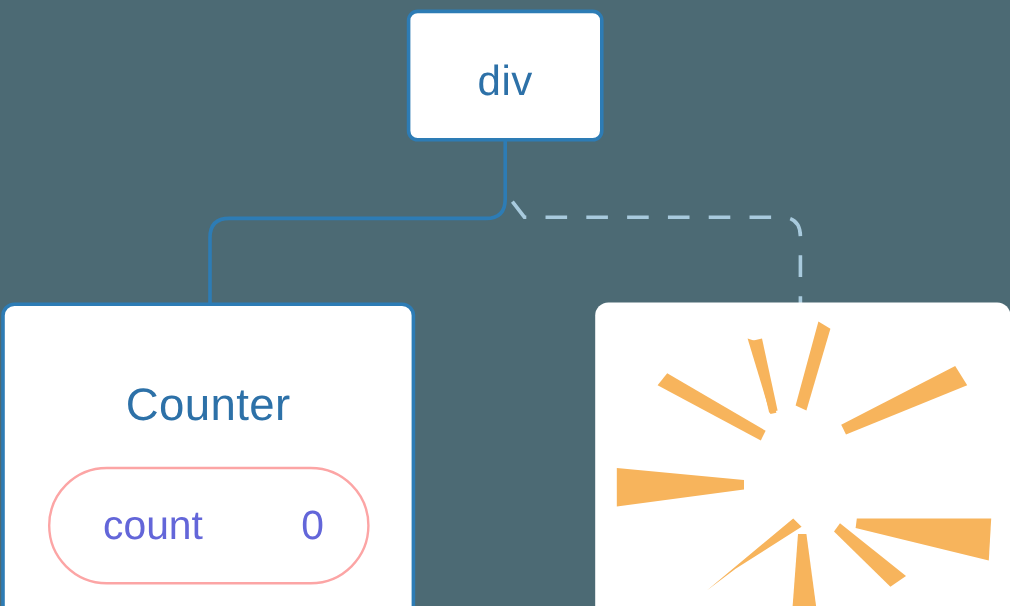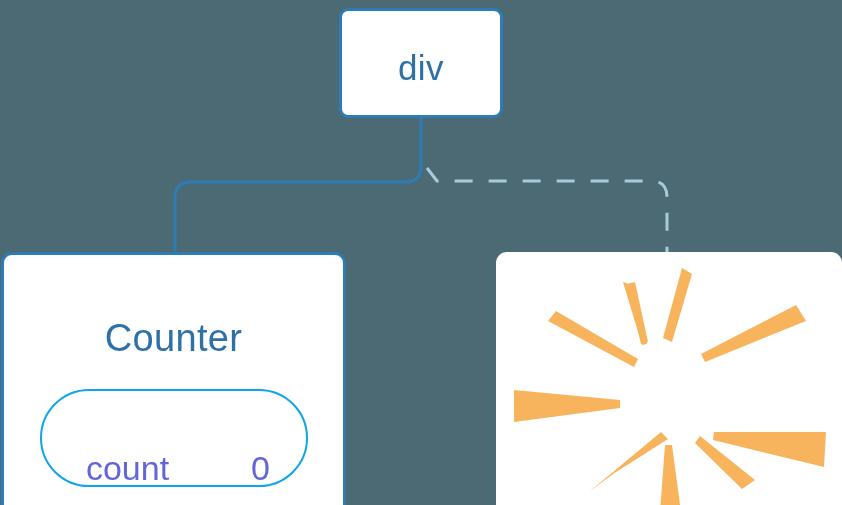--- a/index.html
+++ b/index.html
@@ -81,25 +81,25 @@
     line-height: 1;
     letter-spacing: 0.3px;
     margin-top: 16px;
   }
 
   
   .state-pill {
     margin-top: 32px;
     width: 268px;
     height: 98px;
-    border: 2px solid #0ea5e9;
+    border: 2px solid #fca5a5;
     border-radius: 49px;
     box-sizing: border-box;
     display: flex;
-    align-items: flex-end;
+    align-items: center;
     overflow: hidden;
   }
   .state-pill .pill-key,
   .state-pill .pill-value {
     display: flex;
     align-items: center;
     justify-content: center;
     color: #6366d9;
     font-size: 34px;
     line-height: 1;

